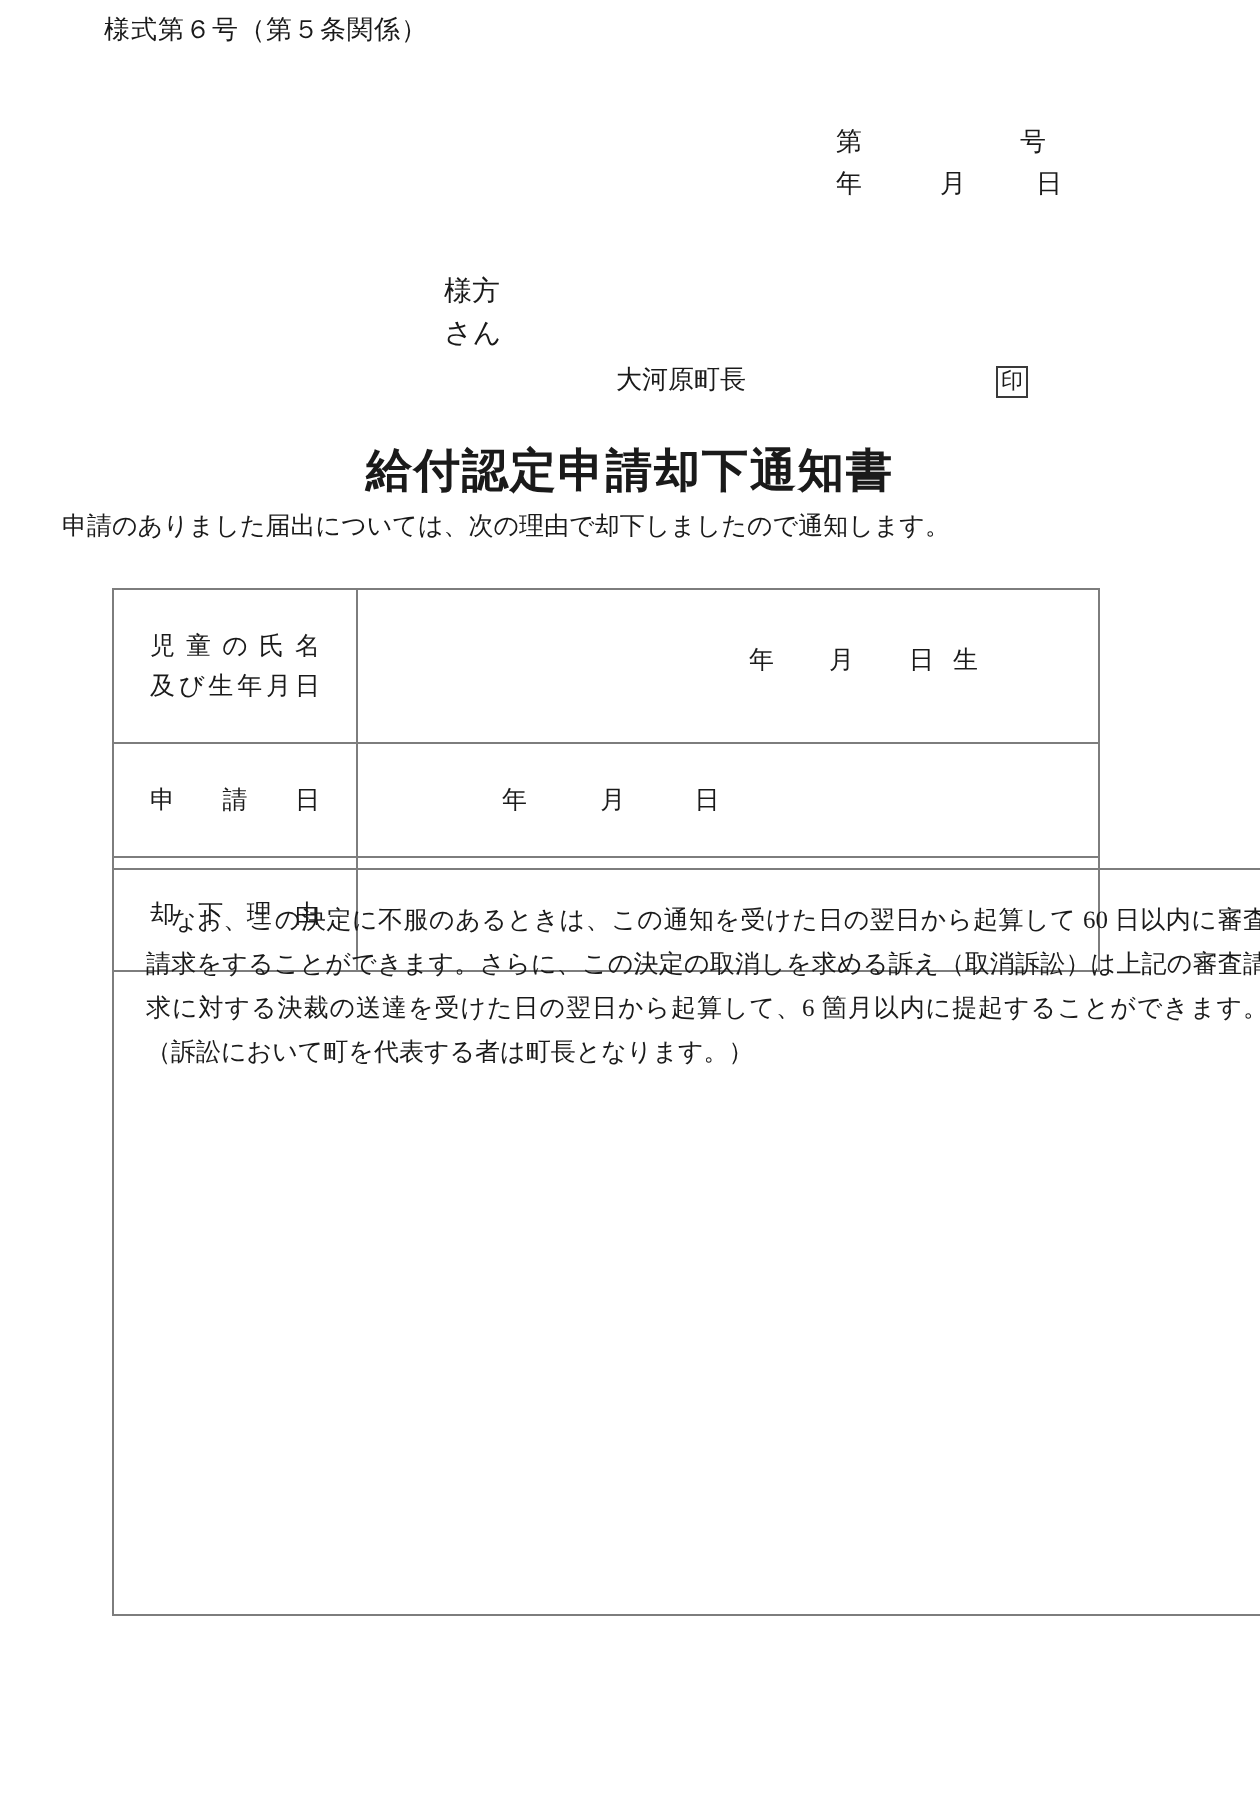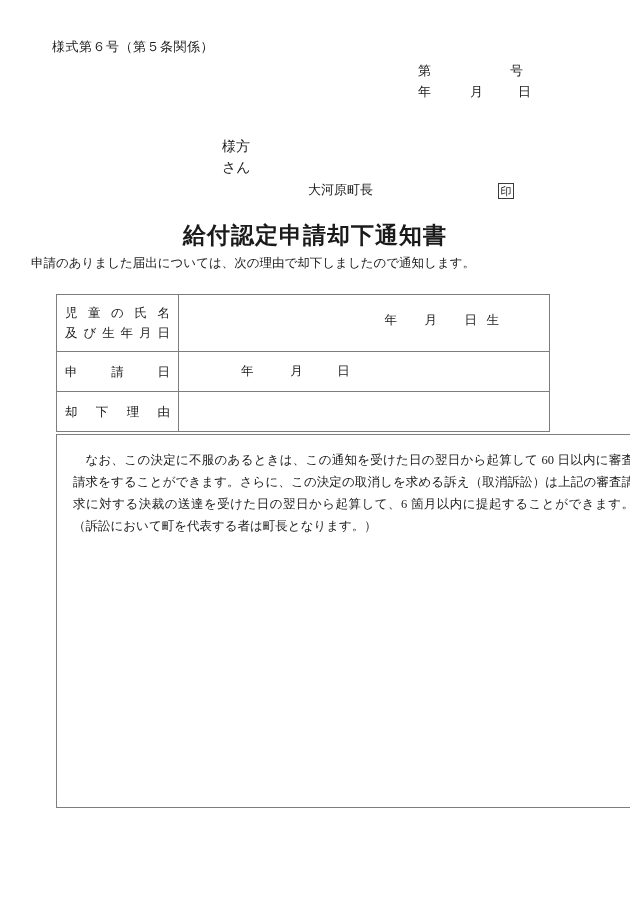--- a/index.html
+++ b/index.html
@@ -19,21 +19,21 @@
   .page {
     position: relative;
     width: 630px;
     height: 903px;
   }
 
   
   .form-no {
     position: absolute;
     left: 52px;
-    top: 38px;
+    top: 6px;
     font-size: 13px;
     letter-spacing: 0.5px;
     white-space: nowrap;
   }
 
   
   .doc-meta {
     position: absolute;
     left: 418px;
     top: 60px;
@@ -109,21 +109,21 @@
     left: 56px;
     top: 294px;
     width: 494px;
     border-collapse: collapse;
     table-layout: fixed;
   }
   .form-table td {
     border: 1px solid #7d7d7d;
     font-size: 12.5px;
     vertical-align: middle;
-    padding: 8px;
+    padding: 18px;
   }
   .col-label { width: 122px; }
 
   .label-cell {
     padding: 6px 10px;
     line-height: 20px;
     text-align: center;
   }
   .label-spread {
     display: block;

